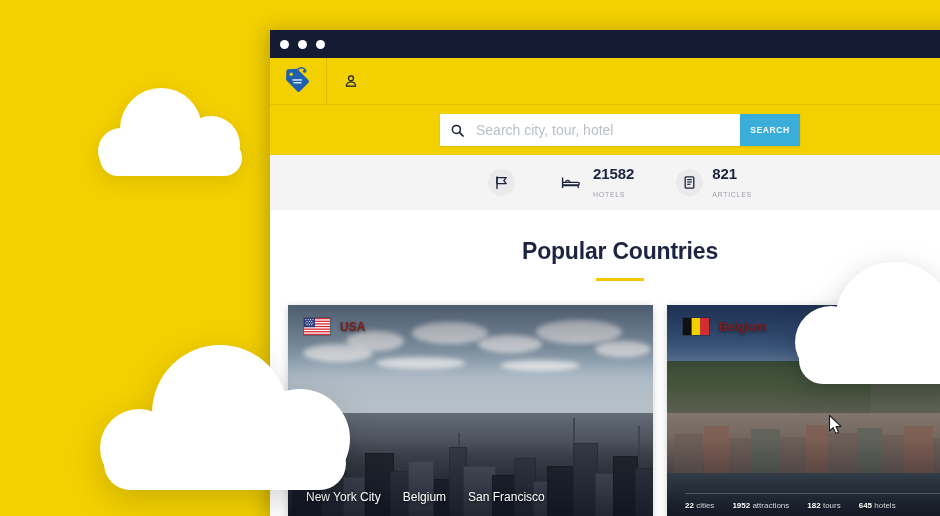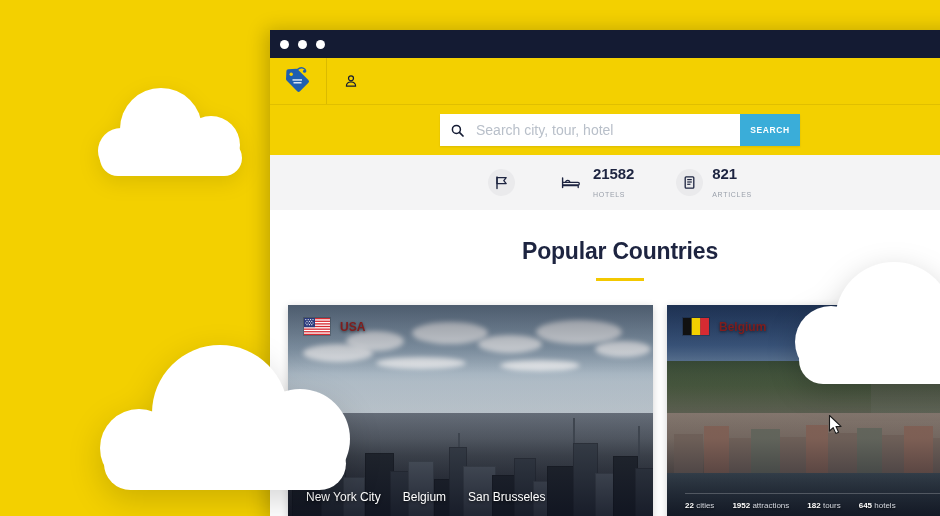--- a/index.html
+++ b/index.html
@@ -318,21 +318,21 @@
               <circle cx="3.0" cy="6.7" r=".6"></circle>
                 <circle cx="5.4" cy="6.7" r=".6"></circle>
               <circle cx="7.8" cy="6.7" r=".6"></circle>
             </g>
           </svg>
           <span class="cname">USA</span>
         </div>
         <div class="card-cities">
           <span>New York City</span>
           <span>Belgium</span>
-          <span>San Brusseles</span>
+          <span>San Francisco</span>
         </div>
       </div>
 
       <div class="card has-meta">
         <div class="photo">
           <div class="be-sky"></div>
           <div class="be-cliff" style="left:-2%;width:66%;border-radius:0 40% 0 0;"></div>
           <div class="be-cliff" style="left:56%;width:50%;top:30%;height:34%;background:linear-gradient(to bottom,#4b5742,#7a7a6c);"></div>
           <span class="be-spire" style="left:60%;top:12%;width:3px;height:46px;"></span>
           <span class="be-spire" style="left:57.5%;top:22%;width:9px;height:32px;background:#3f4750;"></span>

